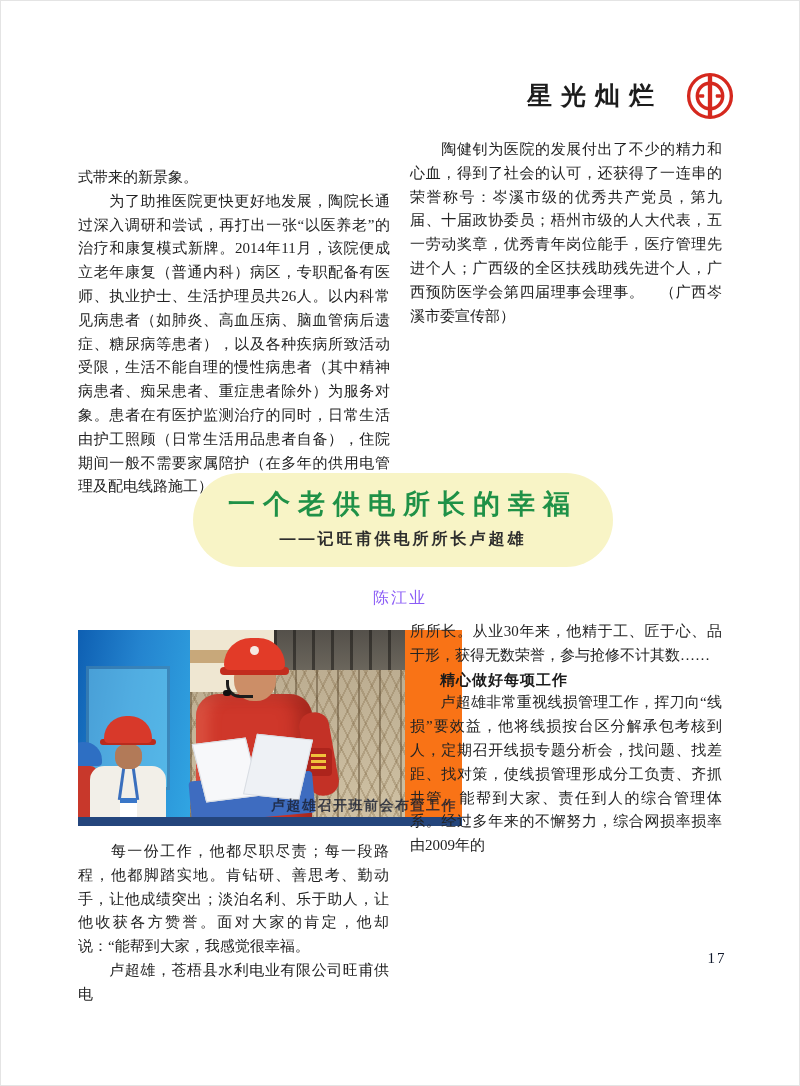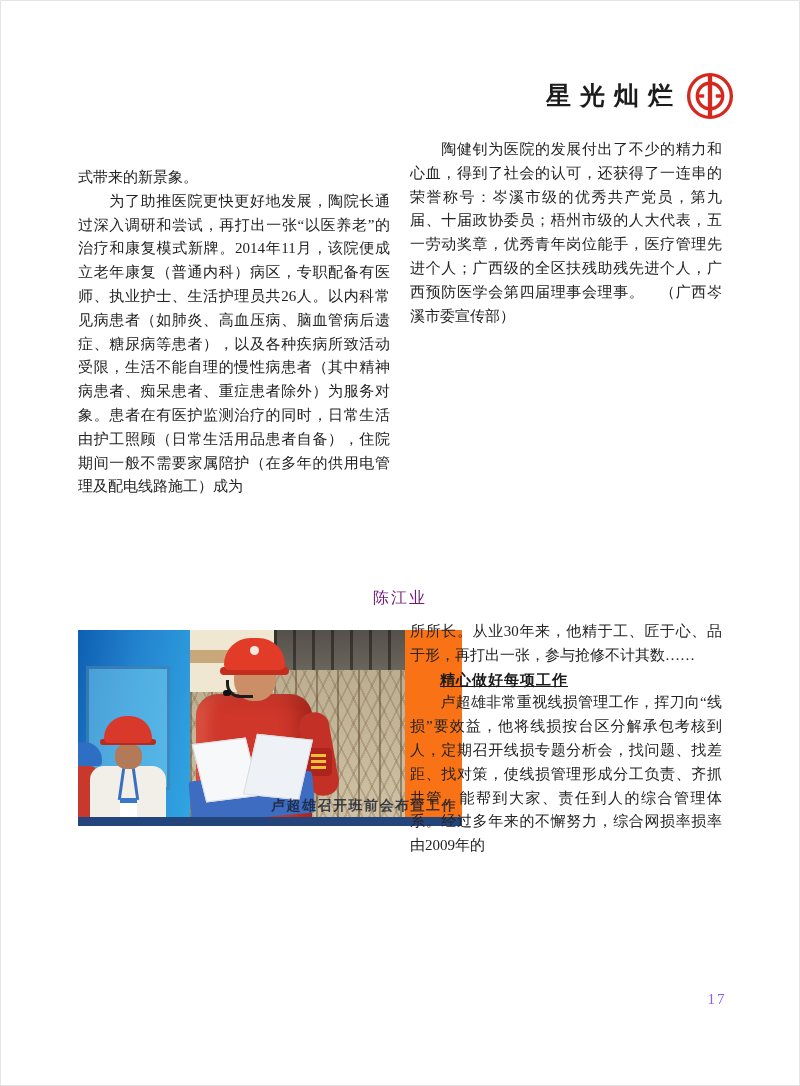--- a/index.html
+++ b/index.html
@@ -4,59 +4,59 @@
 <style>
   html,body { margin:0; padding:0; background:#fff; }
   .page {
     position:relative; width:800px; height:1086px; background:#ffffff;
     box-shadow:0 0 0 1px #e4e4e4 inset;
     font-family:"Liberation Serif", serif; color:#222;
     overflow:hidden;
   }
 
   
-  .hdr { position:absolute; top:72px; right:66px; display:flex; align-items:center; gap:4px; }
+  .hdr { position:absolute; top:72px; right:66px; display:flex; align-items:center; gap:23px; }
   .masthead {
     font-size:25px; font-weight:700; color:#1c1c1c; letter-spacing:9px;
     font-family:"Liberation Serif", serif; line-height:48px;
   }
   .logo { width:48px; height:48px; display:block; }
 
   
   .col {
     position:absolute; width:312px; font-size:15px; line-height:23.8px;
     text-align:justify; color:#232323;
   }
   .col p { margin:0; }
   .a1-left  { left:78px;  top:138px;margin-top:28px; }
   .a1-right { left:410px; top:138px; }
   .a2-left-text { left:78px; top:840px; width:311px; }
   .a2-right { left:410px; top:620px; }
   .subhead {
     font-family:"Liberation Sans", sans-serif; font-weight:700;
-    padding-left:2em; color:#1b1b1b; letter-spacing:1px;text-decoration:underline;
+    padding-left:2em; color:#1b1b1b; letter-spacing:1px;
   }
 
   
   .pill {
     position:absolute; left:193px; top:473px; width:420px; height:94px;
     background:#f8f4c6; border-radius:50px; text-align:center; box-sizing:border-box;
     padding-top:13px;
   }
   .pill h1 {
     margin:0; font-size:27px; font-weight:700; color:#1f9147;
     letter-spacing:8px; font-family:"Liberation Serif", serif;
   }
   .pill h2 {
     margin:7px 0 0 0; font-size:16px; font-weight:700; color:#2d2d2d;
     letter-spacing:3px; font-family:"Liberation Sans", sans-serif;
   }
   .author {
     position:absolute; left:0; top:588px; width:800px; text-align:center;
-    font-size:16px; color:#701a75; letter-spacing:2px;
+    font-size:16px; color:#8b5cf6; letter-spacing:2px;
   }
 
   
   .photo {
     position:absolute; left:78px; top:630px; width:384px; height:196px;
     overflow:hidden; background:#f97316;
   }
   .ph-gate {
     position:absolute; left:112px; top:0; width:215px; height:187px;
     background:
@@ -112,22 +112,22 @@
   .p1-page-l { position:absolute; left:121px; top:110px; width:52px; height:58px; background:#f7f8fa; border:1px solid #d9dde3; transform:rotate(-14deg) skewY(7deg); }
   .p1-page-r { position:absolute; left:172px; top:106px; width:54px; height:60px; background:#eef1f5; border:1px solid #d9dde3; transform:rotate(13deg) skewY(-7deg); }
 
   .photo-caption {
     position:absolute; right:5px; bottom:11px;
     font-family:"Liberation Sans", sans-serif; font-size:14px; font-weight:700;
     color:#1a2133; letter-spacing:1.5px; opacity:.82;
   }
 
   
-  .pagenum { position:absolute; left:700px; top:991px; width:34px; text-align:center;
-             font-size:15px; letter-spacing:2px; color:#8b5cf6; }
+  .pagenum { position:absolute; left:700px; top:950px; width:34px; text-align:center;
+             font-size:15px; letter-spacing:2px; color:#0f172a; }
 </style>
 </head>
 <body>
 
 <div class="page">
 
   <div class="hdr">
     <span class="masthead">星光灿烂</span>
     <span class="logo">
       <svg viewBox="0 0 100 100" width="48" height="48" aria-hidden="true">
@@ -141,20 +141,24 @@
   </div>
 
   <div class="col a1-left">
     <p>式带来的新景象。</p>
     <p>　　为了助推医院更快更好地发展，陶院长通过深入调研和尝试，再打出一张“以医养老”的治疗和康复模式新牌。2014年11月，该院便成立老年康复（普通内科）病区，专职配备有医师、执业护士、生活护理员共26人。以内科常见病患者（如肺炎、高血压病、脑血管病后遗症、糖尿病等患者），以及各种疾病所致活动受限，生活不能自理的慢性病患者（其中精神病患者、痴呆患者、重症患者除外）为服务对象。患者在有医护监测治疗的同时，日常生活由护工照顾（日常生活用品患者自备），住院期间一般不需要家属陪护（在多年的供用电管理及配电线路施工）成为</p>
   </div>
   <div class="col a1-right">
     <p>　　陶健钊为医院的发展付出了不少的精力和心血，得到了社会的认可，还获得了一连串的荣誉称号：岑溪市级的优秀共产党员，第九届、十届政协委员；梧州市级的人大代表，五一劳动奖章，优秀青年岗位能手，医疗管理先进个人；广西级的全区扶残助残先进个人，广西预防医学会第四届理事会理事。　（广西岑溪市委宣传部）</p>
   </div>
 
+  <div class="pill">
+    <h1>一个老供电所长的幸福</h1>
+    <h2>——记旺甫供电所所长卢超雄</h2>
+  </div>
   <div class="author">陈江业</div>
 
   <figure class="photo" style="margin:0">
     <div class="ph-gate"></div>
     <div class="ph-gate-top"></div>
     <div class="ph-wall"></div>
     <div class="ph-wall-stripe"></div>
     <div class="ph-blue"></div>
     <div class="ph-blue-panel"></div>
 
@@ -177,20 +181,24 @@
     <div class="p1-page-r"></div>
     <div class="p1-head"></div>
     <div class="p1-brim"></div>
     <div class="p1-helmet"></div>
     <div class="p1-mic"></div>
 
     <div class="ph-bottom"></div>
     <figcaption class="photo-caption">卢超雄召开班前会布置工作</figcaption>
   </figure>
 
+  <div class="col a2-left-text">
+    <p>　　每一份工作，他都尽职尽责；每一段路程，他都脚踏实地。肯钻研、善思考、勤动手，让他成绩突出；淡泊名利、乐于助人，让他收获各方赞誉。面对大家的肯定，他却说：“能帮到大家，我感觉很幸福。</p>
+    <p>　　卢超雄，苍梧县水利电业有限公司旺甫供电</p>
+  </div>
   <div class="col a2-right">
-    <p>所所长。从业30年来，他精于工、匠于心、品于形，再打出一张，参与抢修不计其数……</p>
+    <p>所所长。从业30年来，他精于工、匠于心、品于形，获得无数荣誉，参与抢修不计其数……</p>
     <p class="subhead">精心做好每项工作</p>
     <p>　　卢超雄非常重视线损管理工作，挥刀向“线损”要效益，他将线损按台区分解承包考核到人，定期召开线损专题分析会，找问题、找差距、找对策，使线损管理形成分工负责、齐抓共管、能帮到大家、责任到人的综合管理体系。经过多年来的不懈努力，综合网损率损率由2009年的</p>
   </div>
 
   <div class="pagenum">17</div>
 </div>
 
 </body></html>

